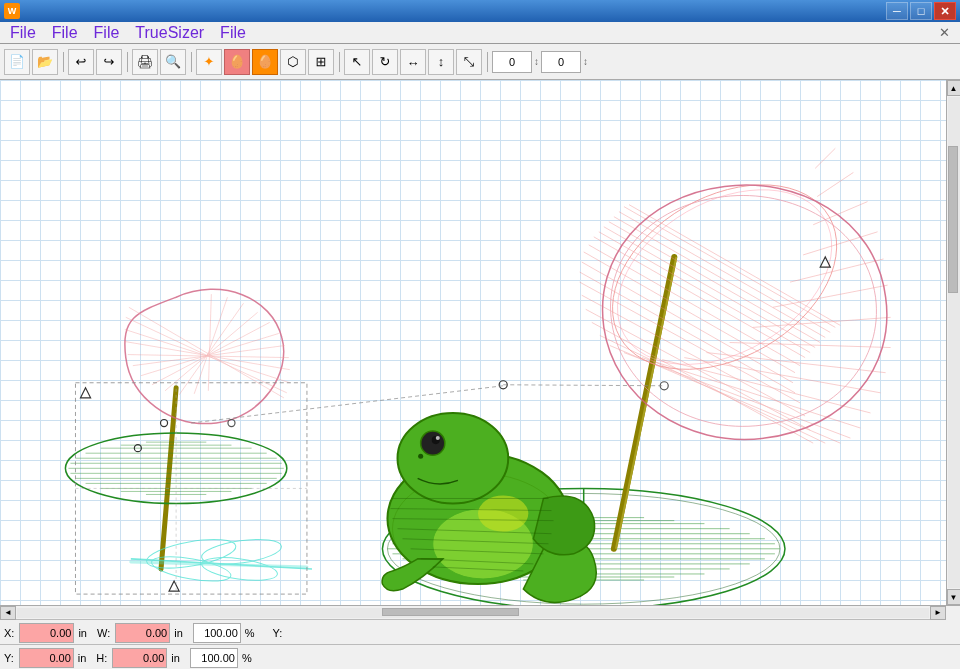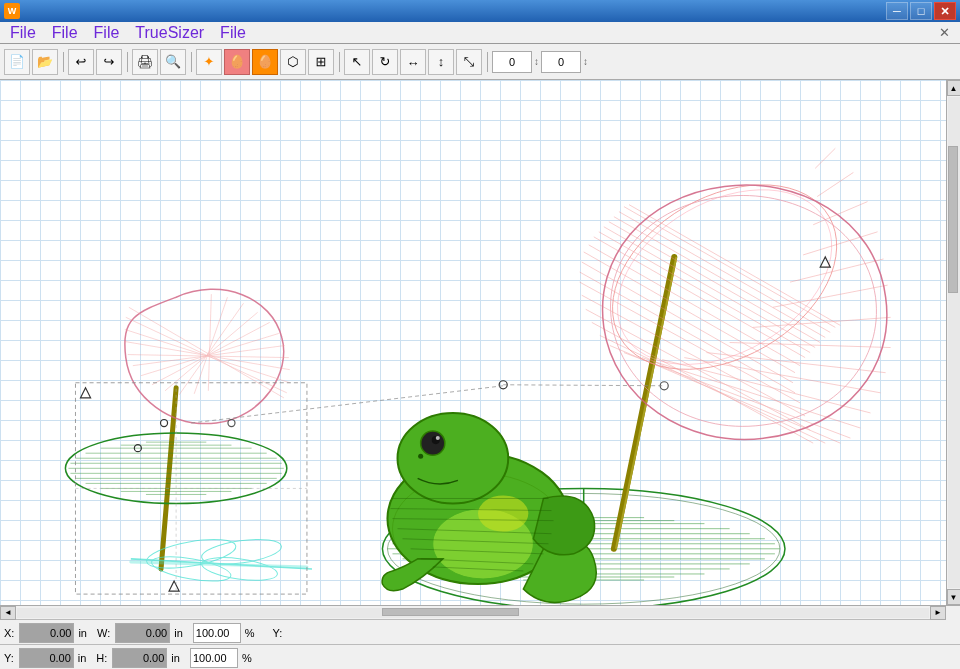--- a/index.html
+++ b/index.html
@@ -130,23 +130,23 @@
       height: 26px;
       background: #f0f0f0;
       border-top: 1px solid #bbb;
       display: flex;
       align-items: center;
       padding: 2px 4px;
       gap: 4px;
       font-size: 11px;
     }
     .coord-label { font-size: 11px; color: #000; margin-right: 1px; }
-    .coord-input { width: 55px; height: 20px; border: 1px solid #aaa; background: #a3a3a3; font-size: 11px; padding: 0 2px; text-align: right; }
+    .coord-input { width: 55px; height: 20px; border: 1px solid #aaa; background: #fca5a5; font-size: 11px; padding: 0 2px; text-align: right; }
     .coord-unit { font-size: 11px; color: #000; margin-right: 6px; }
-    .coord-percent { width: 48px; height: 20px; border: 1px solid #aaa; background: white; font-size: 11px; padding: 0 2px; text-align: left; }
+    .coord-percent { width: 48px; height: 20px; border: 1px solid #aaa; background: white; font-size: 11px; padding: 0 2px; text-align: right; }
 
     
     #design-svg {
       position: absolute;
       top: 0; left: 0;
       width: 100%; height: 100%;
     }
   </style>
 </head>
 <body>

